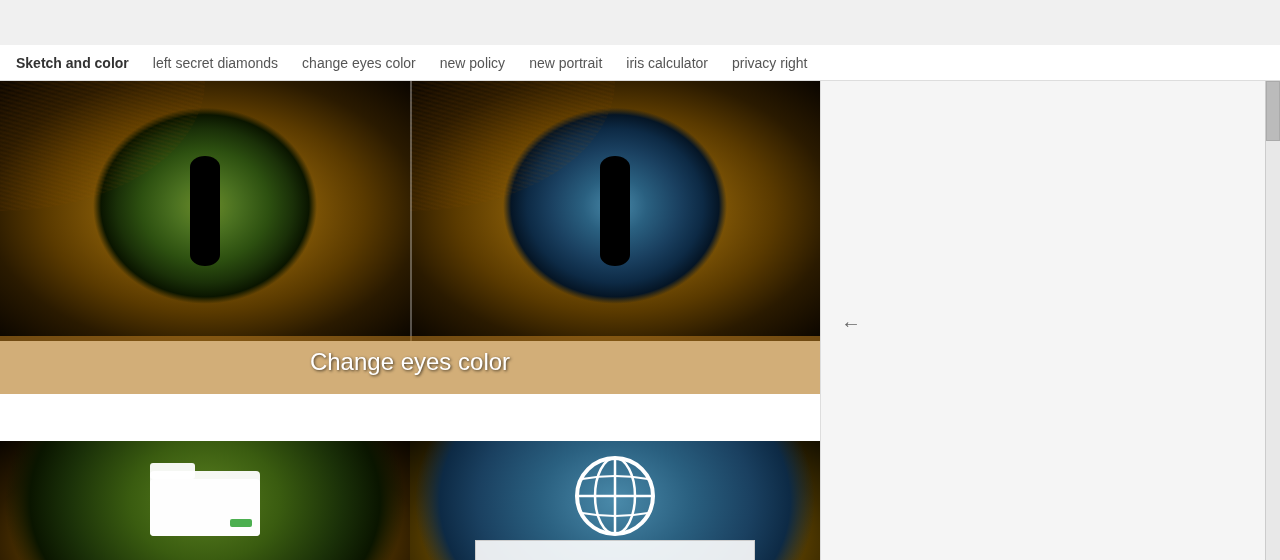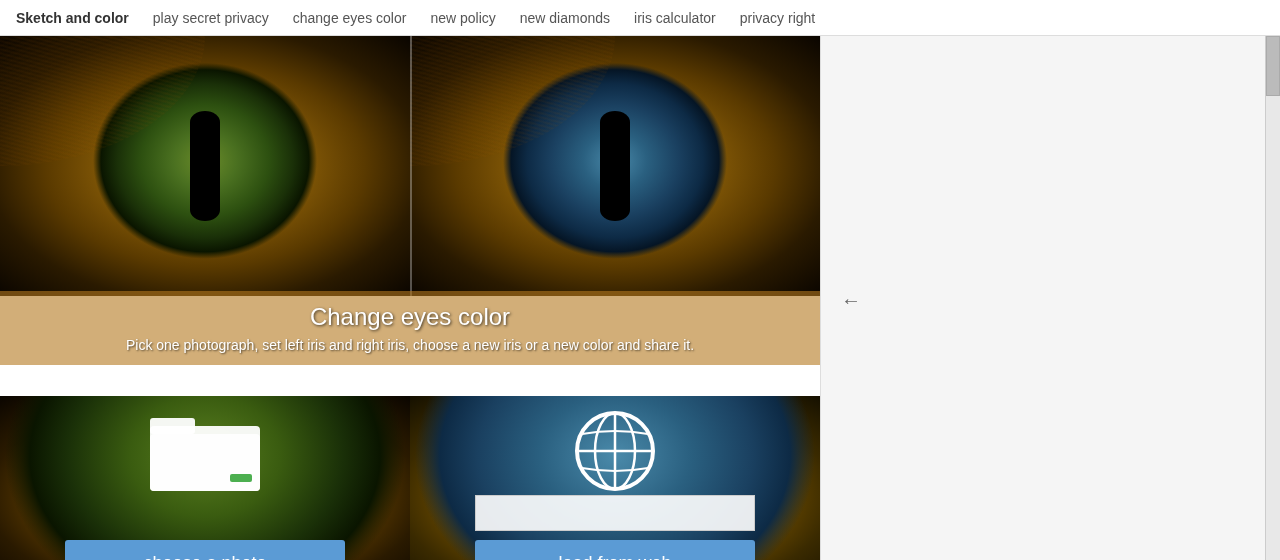--- a/index.html
+++ b/index.html
@@ -20,20 +20,21 @@
     
     .navbar {
       background: #fff;
       border-bottom: 1px solid #ddd;
       display: flex;
       align-items: center;
       padding: 16px 16px;
       height: 36px;
       gap: 24px;
       flex-shrink: 0;
+      margin-top: 45px;
     }
     .navbar a {
       text-decoration: none;
       font-size: 14px;
       color: #555;
       white-space: nowrap;
     }
     .navbar a.brand {
       color: #333;
       font-weight: bold;
@@ -318,45 +319,44 @@
       height: 100%;
       background: rgba(255,255,255,0.3);
       z-index: 1;
     }
   </style>
 </head>
 <body>
 
 <nav class="navbar">
   <a href="#" class="brand">Sketch and color</a>
-  <a href="#">play secret privacy</a>
+  <a href="#">left secret diamonds</a>
   <a href="#">change eyes color</a>
   <a href="#">new policy</a>
-  <a href="#">new diamonds</a>
+  <a href="#">new portrait</a>
   <a href="#">iris calculator</a>
   <a href="#">privacy right</a>
 </nav>
 
 <div class="page-content">
 
   <div class="center-panel">
 
     <div class="eye-images">
       <div class="eye-left">
         <div class="eye-bg"></div>
       </div>
       <div class="eye-divider"></div>
       <div class="eye-right">
         <div class="eye-bg"></div>
       </div>
     </div>
 
     <div class="text-overlay">
       <div class="change-eyes-title">Change eyes color</div>
-      <div class="change-eyes-subtitle">Pick one photograph, set left iris and right iris, choose a new iris or a new color and share it.</div>
     </div>
 
     <div class="action-panels">
 
       <div class="action-left">
         <div class="panel-bg"></div>
 
         <div class="folder-icon-wrap">
           <svg width="120" height="90" viewBox="0 0 120 90">
 

